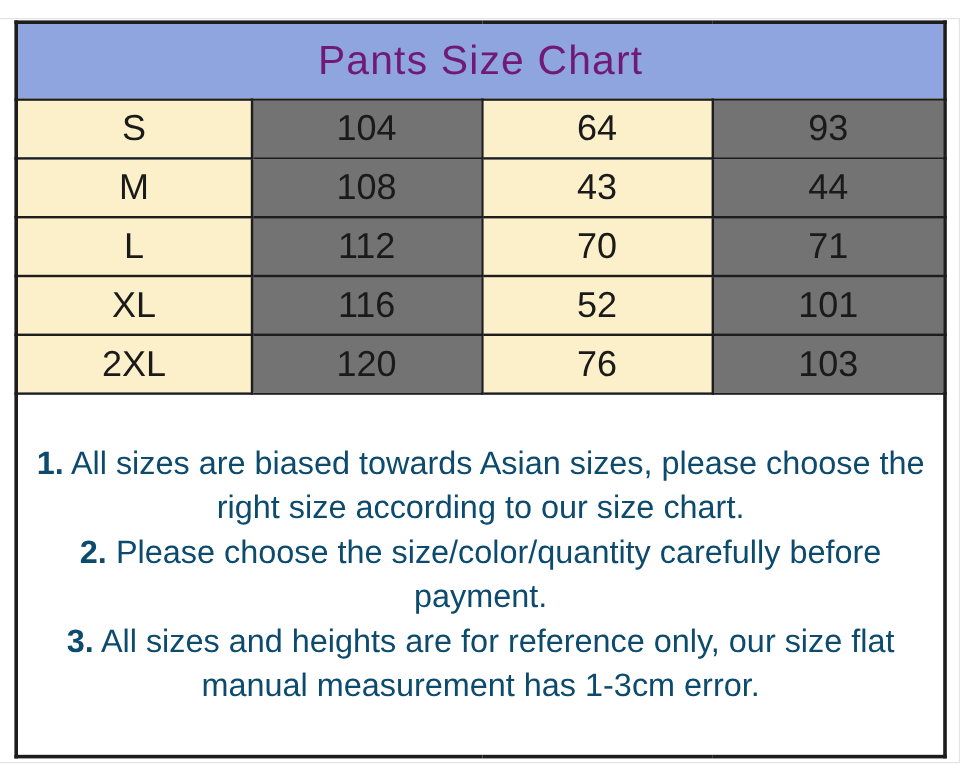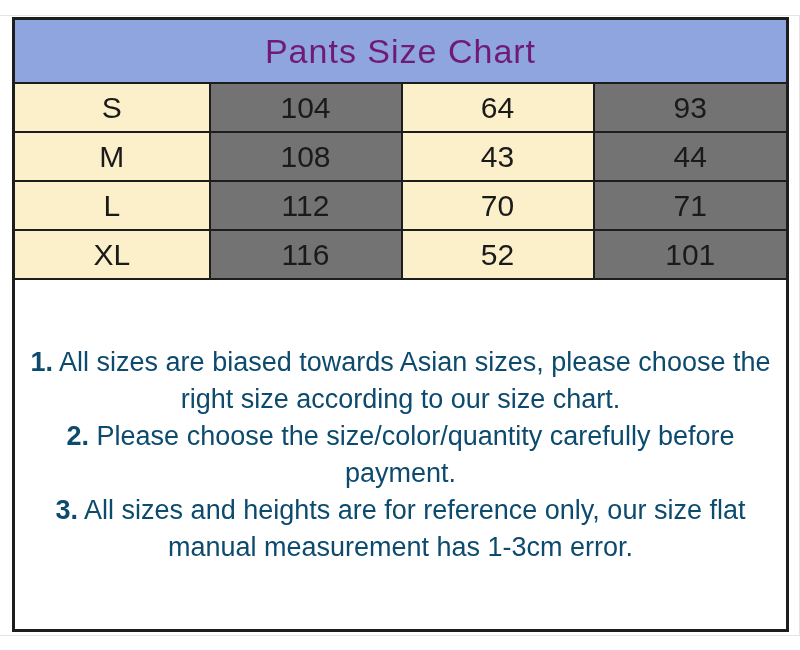--- a/index.html
+++ b/index.html
@@ -120,20 +120,26 @@
       <td class="c-green">71</td>
     </tr>
 
     <tr class="data-row">
       <td class="c-cream">XL</td>
       <td class="c-green">116</td>
       <td class="c-cream">52</td>
       <td class="c-green">101</td>
     </tr>
 
+    <tr class="data-row">
+      <td class="c-cream">2XL</td>
+      <td class="c-green">120</td>
+      <td class="c-cream">76</td>
+      <td class="c-green">103</td>
+    </tr>
 
 
     <tr>
       <td class="notes-cell" colspan="4">
         <div class="note"><span class="note-num">1.</span> <span>All sizes are biased towards Asian sizes, please choose the right size according to our size chart.</span></div>
         <div class="note"><span class="note-num">2.</span> <span>Please choose the size/color/quantity carefully before payment.</span></div>
         <div class="note"><span class="note-num">3.</span> <span>All sizes and heights are for reference only, our size flat manual measurement has 1-3cm error.</span></div>
       </td>
     </tr>
   </tbody>

